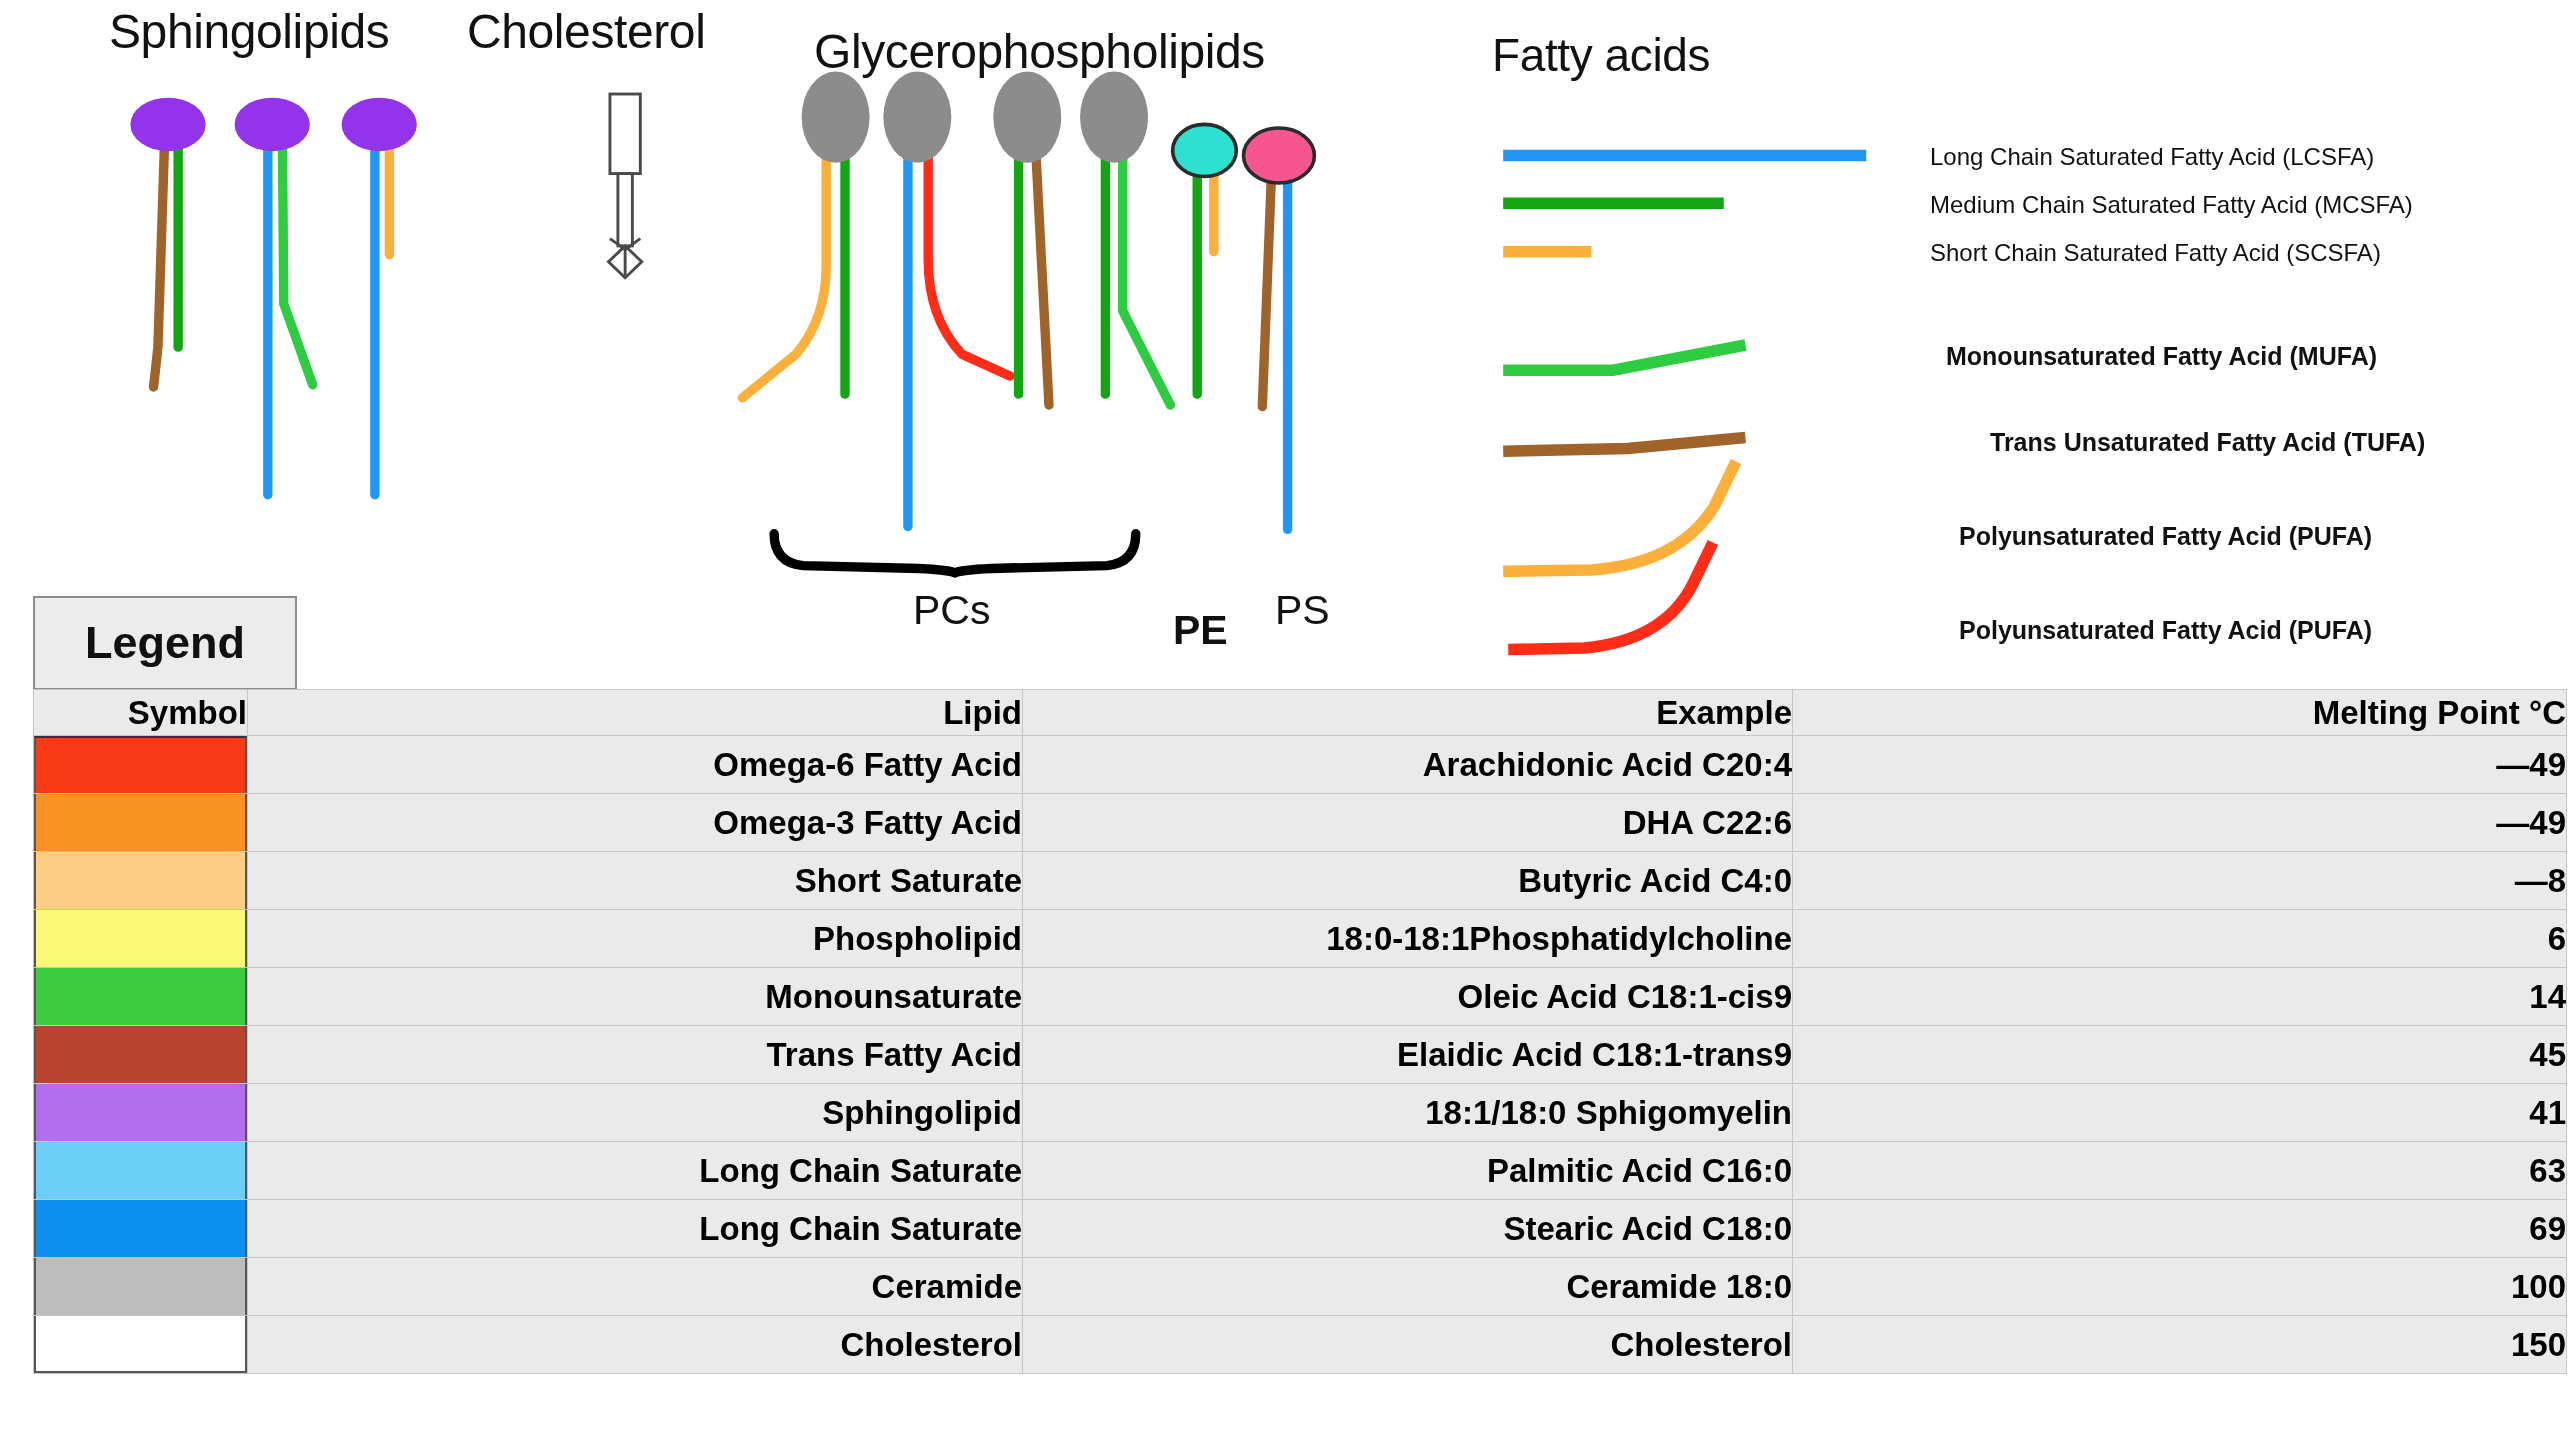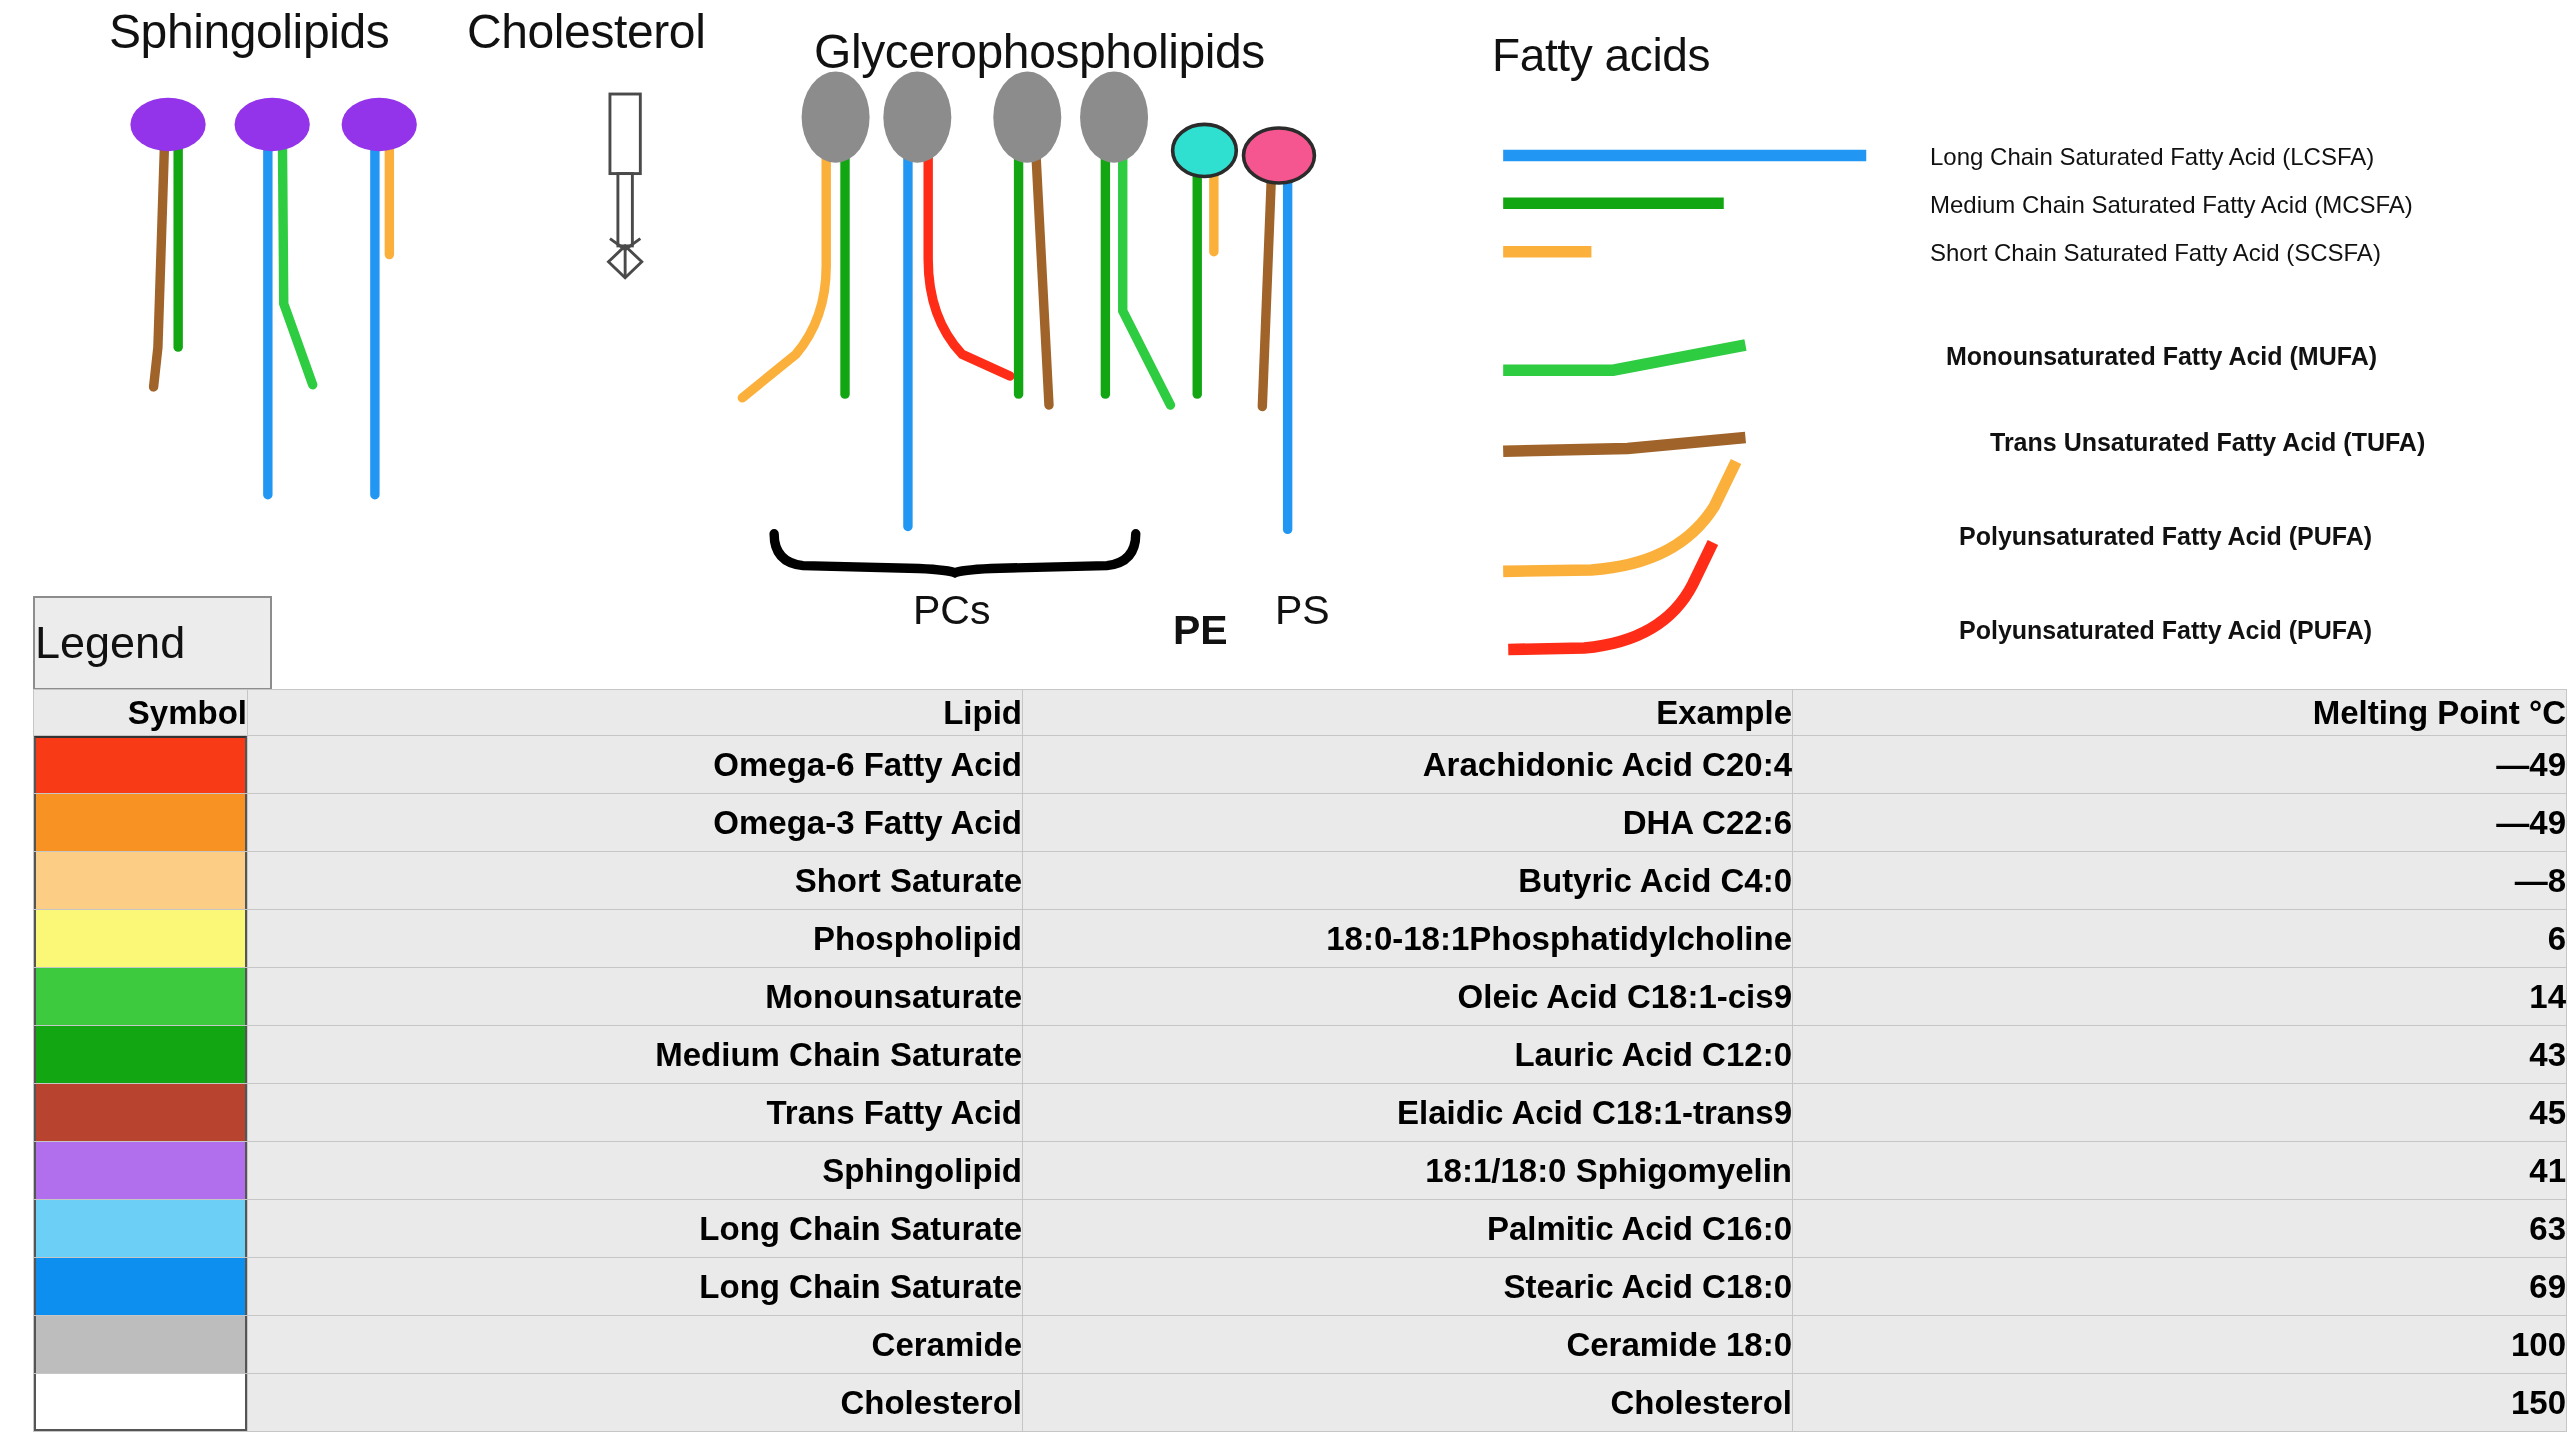--- a/index.html
+++ b/index.html
@@ -21,24 +21,24 @@
 
   
   #art{position:absolute;left:0;top:0;width:2576px;height:1440px;pointer-events:none;}
 
   
   .fa-lab{position:absolute;white-space:nowrap;color:#111;}
   .fa-thin{font-size:24px;font-weight:400;}
   .fa-bold{font-size:25px;font-weight:700;}
 
   
-  #legend-tab{position:absolute;left:33px;top:596px;width:239px;height:94px;
+  #legend-tab{position:absolute;left:33px;top:596px;width:264px;height:94px;
       background:#ececec;border:2.2px solid #8d8d8d;box-sizing:border-box;
-      display:flex;align-items:center;
-      font-size:45px;font-weight:400;color:#111;}
+      display:flex;align-items:center;justify-content:center;
+      font-size:45px;font-weight:700;color:#111;}
 
   
   #tbl{position:absolute;left:33px;top:689px;width:2528px;border-collapse:collapse;
        background:#eaeaea;table-layout:fixed;}
   #tbl td,#tbl th{border:0.7px solid #c6c6c6;padding:0;height:57px;
        font-size:33px;font-weight:700;text-align:right;color:#000;line-height:57px;
        overflow:hidden;white-space:nowrap;}
   #tbl th{height:45px;line-height:45px;}
   .c-sym{width:213px;}
   .c-lip{width:774px;}
@@ -195,28 +195,20 @@
       <tr>
         <td class="c-sym sym-cell">
           <span class="swatch" style="background: rgb(62, 202, 62);"></span>
         </td>
         <td class="c-lip">Monounsaturate</td>
         <td class="c-exa">Oleic Acid C18:1-cis9</td>
         <td class="c-mp">14</td>
       </tr>
       <tr>
         <td class="c-sym sym-cell">
-          <span class="swatch" style="background: rgb(19, 166, 19);"></span>
-        </td>
-        <td class="c-lip">Medium Chain Saturate</td>
-        <td class="c-exa">Lauric Acid C12:0</td>
-        <td class="c-mp">43</td>
-      </tr>
-      <tr>
-        <td class="c-sym sym-cell">
           <span class="swatch" style="background: rgb(184, 67, 47);"></span>
         </td>
         <td class="c-lip">Trans Fatty Acid</td>
         <td class="c-exa">Elaidic Acid C18:1-trans9</td>
         <td class="c-mp">45</td>
       </tr>
       <tr>
         <td class="c-sym sym-cell">
           <span class="swatch" style="background: rgb(177, 111, 238);"></span>
         </td>

